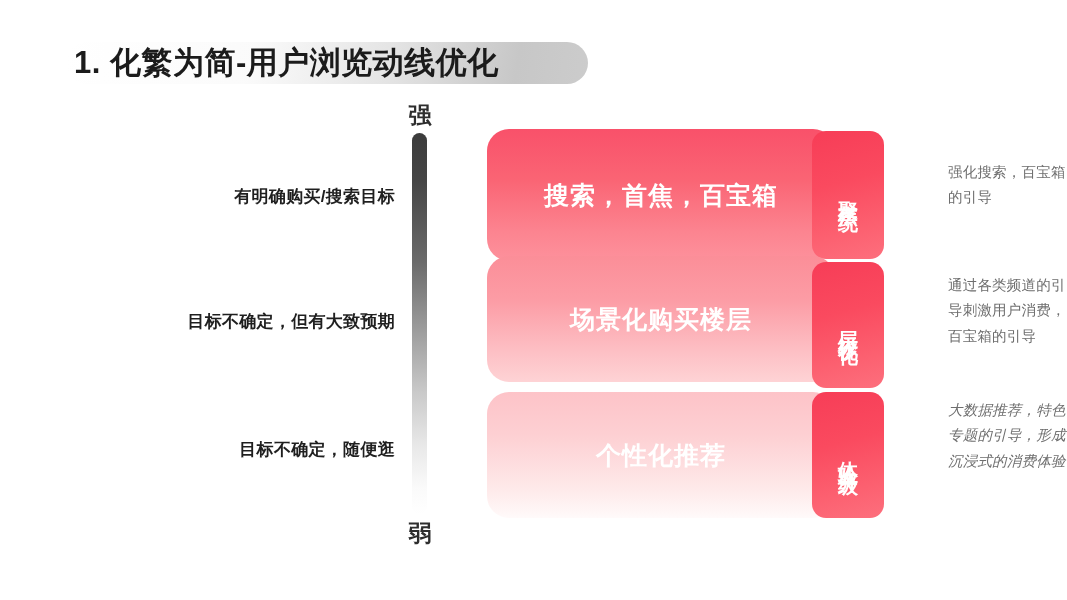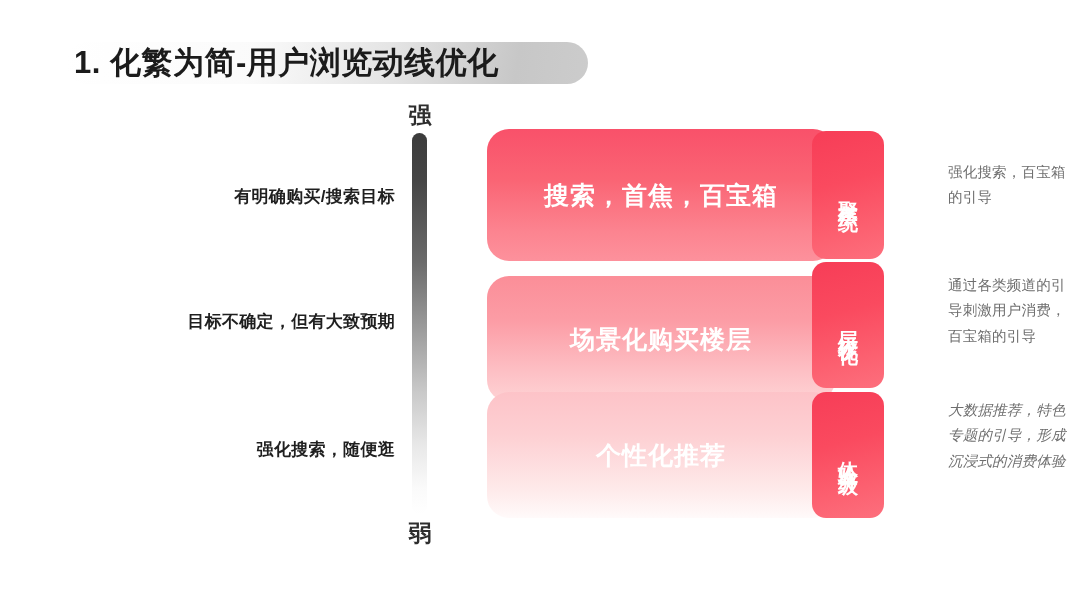--- a/index.html
+++ b/index.html
@@ -110,21 +110,21 @@
     color: #ffffff;
     letter-spacing: 1px;
     white-space: nowrap;
   }
   .card.c1 {
     top: 129px;
     height: 132px;
     background: linear-gradient(180deg, #f9516a 0%, #fa6474 38%, #fc8490 78%, #fd919c 100%);
   }
   .card.c2 {
-    top: 276px;
+    top: 256px;
     height: 126px;
     background: linear-gradient(180deg, #fb8e98 0%, #fc9ca5 35%, #fdbfc4 75%, #fed3d5 100%);
   }
   .card.c3 {
     top: 392px;
     height: 126px;
     background: linear-gradient(180deg, #fdc3c8 0%, #fdd0d3 35%, #feeaea 78%, #fffafa 100%);
   }
   .card.c2 .card-text { color: #ffffff; }
   .card.c3 .card-text { color: #ffffff; }
@@ -190,20 +190,20 @@
 
 <div class="row-label" style="top:310px;text-align:right;">目标不确定，但有大致预期</div>
 <div class="card c2">
   <span class="card-text">场景化购买楼层</span>
 </div>
 <div class="tag t2">
   <span class="tag-text">层级优化</span>
 </div>
 <div class="desc d2">通过各类频道的引导刺激用户消费，百宝箱的引导</div>
 
-<div class="row-label" style="top:438px;">强化搜索，随便逛</div>
+<div class="row-label" style="top:438px;">目标不确定，随便逛</div>
 <div class="card c3">
   <span class="card-text">个性化推荐</span>
 </div>
 <div class="tag t3">
   <span class="tag-text">体验升级</span>
 </div>
 <div class="desc d3">大数据推荐，特色专题的引导，形成沉浸式的消费体验</div>
 
 </body></html>

